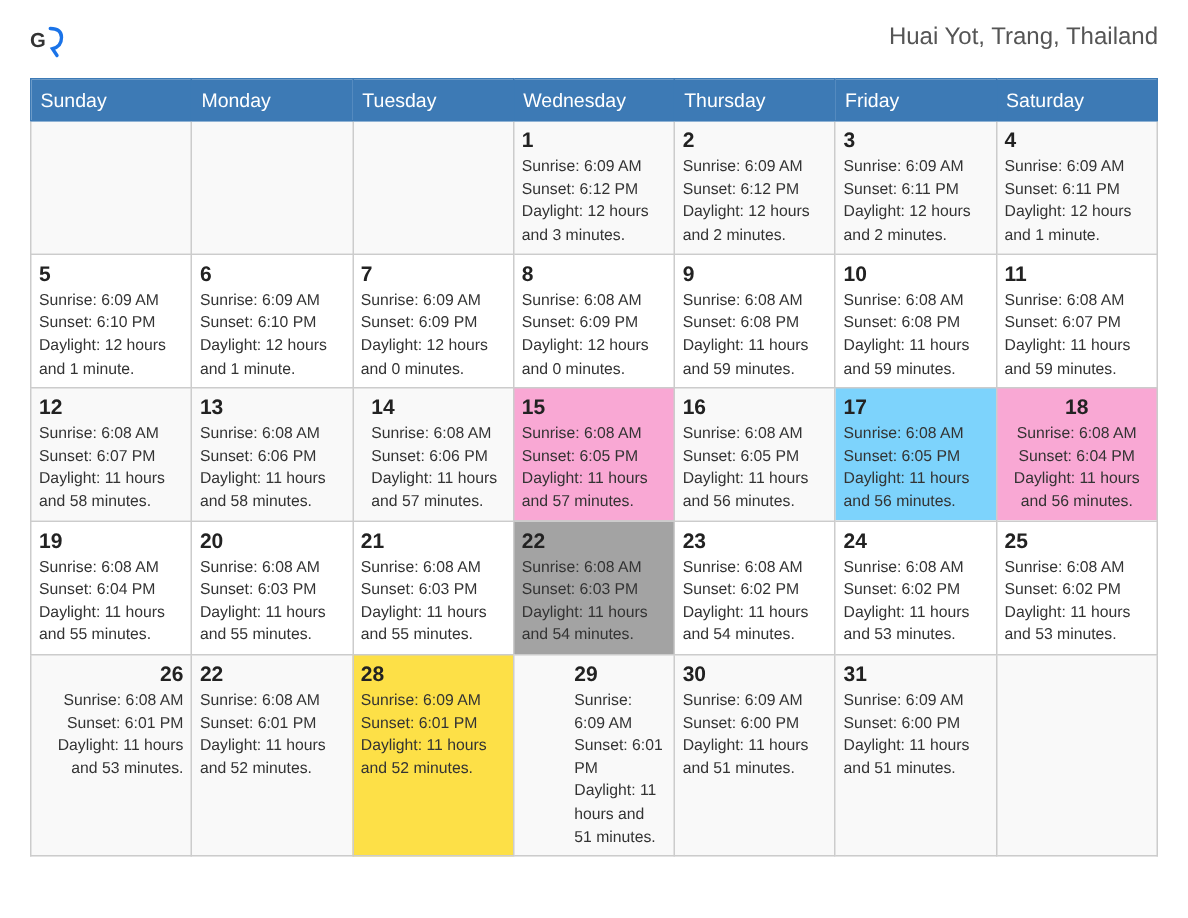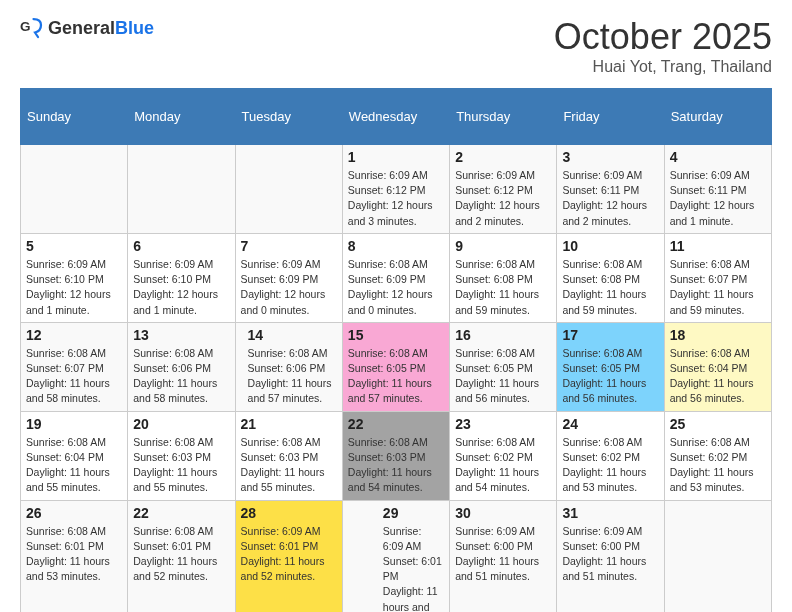--- a/index.html
+++ b/index.html
@@ -49,21 +49,21 @@
     }
     table {
       width: 100%;
       border-collapse: collapse;
       font-size: 11px;
     }
     .day-header {
       background-color: #3d7ab5;
       color: #fff;
       text-align: left;
-      padding: 20px 6px;
+      padding: 6px 6px;
       font-size: 13px;
       font-weight: normal;
       border: 1px solid #3d7ab5;
     }
     td {
       border: 1px solid #ccc;
       vertical-align: top;
       padding: 4px 5px;
       width: 14.28%;
       min-height: 80px;
@@ -99,26 +99,22 @@
   </style>
 </head>
 <body>
 
 <div class="header-section">
   <div class="logo">
     <svg class="logo-icon" viewBox="0 0 32 32" xmlns="http://www.w3.org/2000/svg">
       <text x="0" y="20" font-size="18" font-weight="bold" fill="#333">G</text>
       <path d="M18 4 Q28 4 28 12 Q28 20 20 22 L24 28" stroke="#1a73e8" stroke-width="3" fill="none" stroke-linecap="round"></path>
     </svg>
-    <div>
-      <span class="logo-text-general">General</span><span class="logo-text-blue">Blue</span>
-    </div>
   </div>
   <div class="title-section">
-    <div class="calendar-title">October 2025</div>
     <div class="calendar-subtitle">Huai Yot, Trang, Thailand</div>
   </div>
 </div>
 
 <table>
   <thead>
     <tr>
     <th class="day-header">Sunday</th>
         <th class="day-header">Monday</th>
         <th class="day-header">Tuesday</th>
@@ -198,21 +194,21 @@
           <div class="day-info">Sunrise: 6:08 AM<br>Sunset: 6:05 PM<br>Daylight: 11 hours and 57 minutes.</div>
         </td>
         <td style="background: rgb(249, 249, 249);">
           <span class="day-number">16</span>
           <div class="day-info">Sunrise: 6:08 AM<br>Sunset: 6:05 PM<br>Daylight: 11 hours and 56 minutes.</div>
         </td>
         <td style="background: #7dd3fc; margin-top: 11px;">
           <span class="day-number">17</span>
           <div class="day-info">Sunrise: 6:08 AM<br>Sunset: 6:05 PM<br>Daylight: 11 hours and 56 minutes.</div>
         </td>
-        <td style="background: #fef9c3;">
+        <td style="background: #f9a8d4; text-align: center;">
           <span class="day-number">18</span>
           <div class="day-info">Sunrise: 6:08 AM<br>Sunset: 6:04 PM<br>Daylight: 11 hours and 56 minutes.</div>
         </td>
       </tr>
       <tr style="background: rgb(255, 255, 255);">
         <td style="background: rgb(255, 255, 255);">
           <span class="day-number">19</span>
           <div class="day-info">Sunrise: 6:08 AM<br>Sunset: 6:04 PM<br>Daylight: 11 hours and 55 minutes.</div>
         </td>
         <td style="background: rgb(255, 255, 255);">
@@ -234,21 +230,21 @@
         <td style="background: rgb(255, 255, 255);">
           <span class="day-number">24</span>
           <div class="day-info">Sunrise: 6:08 AM<br>Sunset: 6:02 PM<br>Daylight: 11 hours and 53 minutes.</div>
         </td>
         <td style="background: rgb(255, 255, 255);">
           <span class="day-number">25</span>
           <div class="day-info">Sunrise: 6:08 AM<br>Sunset: 6:02 PM<br>Daylight: 11 hours and 53 minutes.</div>
         </td>
       </tr>
       <tr style="background: rgb(249, 249, 249);">
-        <td style="background: rgb(249, 249, 249);">
+        <td style="background: rgb(249, 249, 249); text-align: right;">
           <span class="day-number">26</span>
           <div class="day-info">Sunrise: 6:08 AM<br>Sunset: 6:01 PM<br>Daylight: 11 hours and 53 minutes.</div>
         </td>
         <td style="background: rgb(249, 249, 249);">
           <span class="day-number">22</span>
           <div class="day-info">Sunrise: 6:08 AM<br>Sunset: 6:01 PM<br>Daylight: 11 hours and 52 minutes.</div>
         </td>
         <td style="background: #fde047; margin-top: 48px;">
           <span class="day-number">28</span>
           <div class="day-info">Sunrise: 6:09 AM<br>Sunset: 6:01 PM<br>Daylight: 11 hours and 52 minutes.</div>

